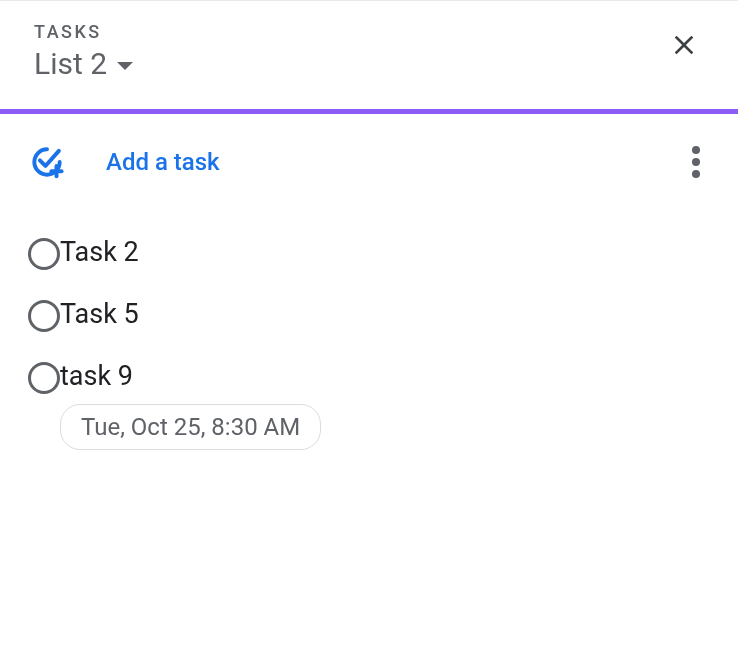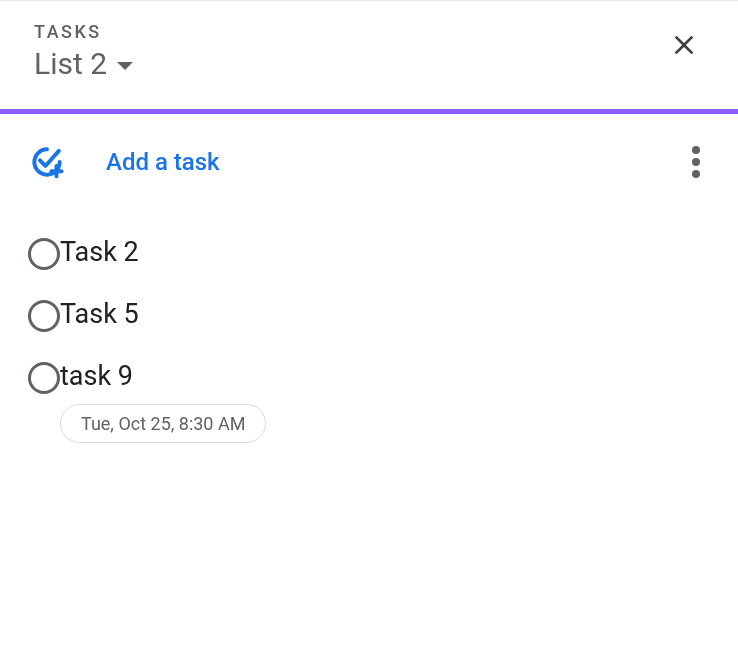--- a/index.html
+++ b/index.html
@@ -127,21 +127,21 @@
       font-size: 27px;
       color: #202124;
       font-weight: 400;
     }
     .task-datetime {
       display: inline-flex;
       align-items: center;
       padding: 8px 20px;
       border: 1px solid #dadce0;
       border-radius: 20px;
-      font-size: 18px;
+      font-size: 24px;
       color: #5f6368;
       width: fit-content;
     }
   </style>
 </head>
 <body>
 
 <div class="header">
   <div class="header-left">
     <div class="header-label">TASKS</div>

